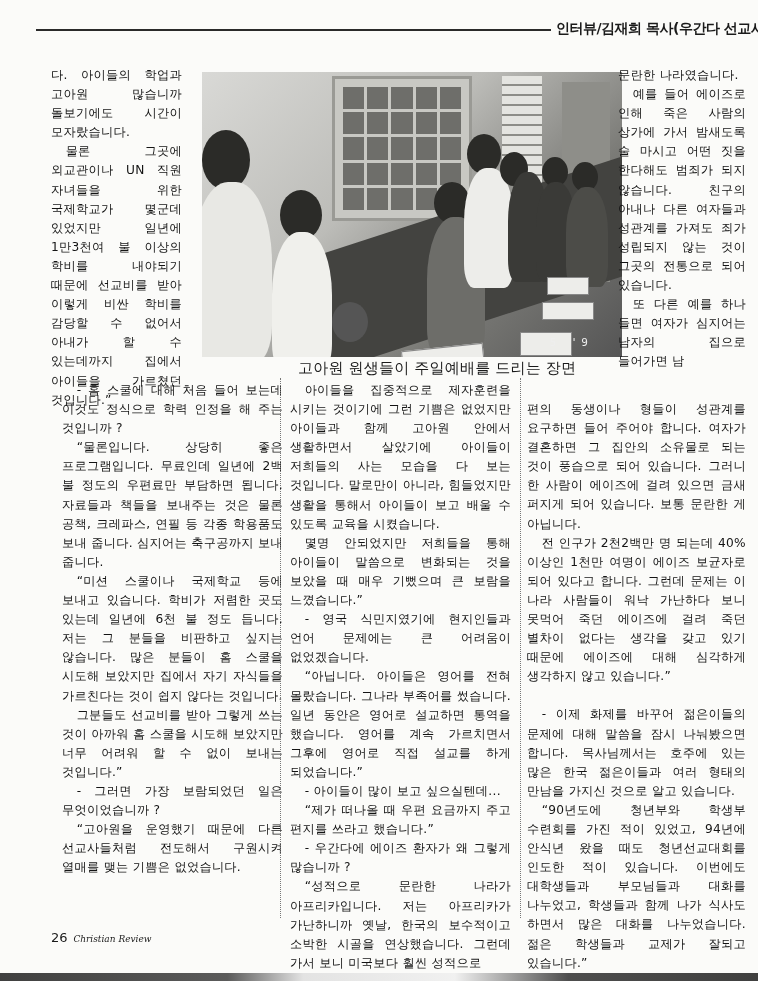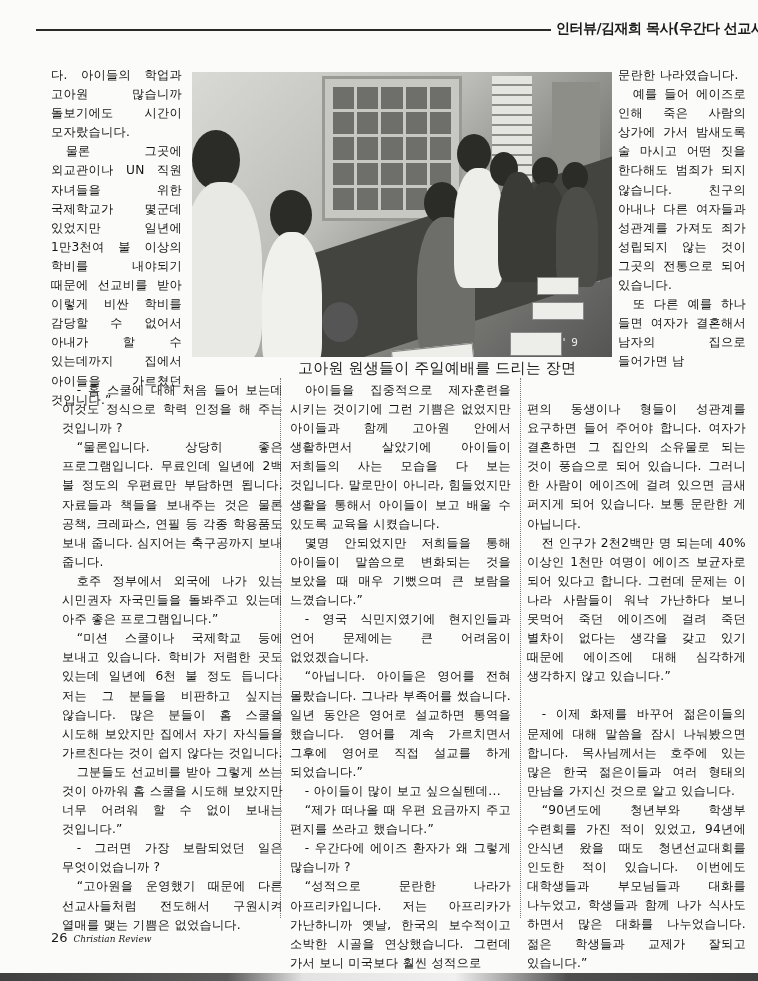--- a/index.html
+++ b/index.html
@@ -20,21 +20,21 @@
   .col {
     position: absolute; font-size: 12.2px; line-height: 19.1px;
     letter-spacing: 0.3px; text-align: justify; word-break: keep-all;
   }
   .col p { margin: 0; }
   .ind { text-indent: 1.2em; }
   .sep {
     position: absolute; width: 0; border-left: 1px dotted #777;
   }
   .photo {
-    position: absolute; left: 192px; top: 72px; width: 420px; height: 285px;
+    position: absolute; left: 202px; top: 72px; width: 420px; height: 285px;
     background: linear-gradient(135deg, #d9d9d6 0%, #bcbcb8 40%, #7b7b77 70%, #555 100%);
     overflow: hidden;
   }
   .photo .board {
     position: absolute; left: 130px; top: 4px; width: 140px; height: 145px;
     background: #c8c8c3; border: 3px solid #9a9a95;
     display: grid; grid-template-columns: repeat(5, 1fr); gap: 3px; padding: 8px;
     box-sizing: border-box;
   }
   .photo .board span { background: #6e6e6a; }
@@ -130,21 +130,20 @@
   <div class="book" style="left:318px;top:260px;width:50px;height:22px;"></div>
   <div class="book" style="left:340px;top:230px;width:50px;height:16px;"></div>
   <div class="book" style="left:345px;top:205px;width:40px;height:16px;"></div>
   <div class="stamp">5 '9</div>
 </div>
 <div class="caption">고아원 원생들이 주일예배를 드리는 장면</div>
 
 <div class="col" style="left:62px; top:381px; width:221px;">
   <p class="ind">- 홈 스쿨에 대해 처음 들어 보는데 이것도 정식으로 학력 인정을 해 주는 것입니까 ?</p>
   <p class="ind">“물론입니다. 상당히 좋은 프로그램입니다. 무료인데 일년에 2백 불 정도의 우편료만 부담하면 됩니다. 자료들과 책들을 보내주는 것은 물론 공책, 크레파스, 연필 등 각종 학용품도 보내 줍니다. 심지어는 축구공까지 보내 줍니다.</p>
-  <p class="ind">호주 정부에서 외국에 나가 있는 시민권자 자국민들을 돌봐주고 있는데 아주 좋은 프로그램입니다.”</p>
   <p class="ind">“미션 스쿨이나 국제학교 등에 보내고 있습니다. 학비가 저렴한 곳도 있는데 일년에 6천 불 정도 듭니다. 저는 그 분들을 비판하고 싶지는 않습니다. 많은 분들이 홈 스쿨을 시도해 보았지만 집에서 자기 자식들을 가르친다는 것이 쉽지 않다는 것입니다.</p>
   <p class="ind">그분들도 선교비를 받아 그렇게 쓰는 것이 아까워 홈 스쿨을 시도해 보았지만 너무 어려워 할 수 없이 보내는 것입니다.”</p>
   <p class="ind">- 그러면 가장 보람되었던 일은 무엇이었습니까 ?</p>
   <p class="ind">“고아원을 운영했기 때문에 다른 선교사들처럼 전도해서 구원시켜 열매를 맺는 기쁨은 없었습니다.</p>
 </div>
 
 <div class="sep" style="left:280px; top:378px; height:540px;"></div>
 
 <div class="col" style="left:290px; top:381px; width:221px;">
   <p class="ind">아이들을 집중적으로 제자훈련을 시키는 것이기에 그런 기쁨은 없었지만 아이들과 함께 고아원 안에서 생활하면서 살았기에 아이들이 저희들의 사는 모습을 다 보는 것입니다. 말로만이 아니라, 힘들었지만 생활을 통해서 아이들이 보고 배울 수 있도록 교육을 시켰습니다.</p>
@@ -155,21 +154,21 @@
   <p class="ind">“제가 떠나올 때 우편 요금까지 주고 편지를 쓰라고 했습니다.”</p>
   <p class="ind">- 우간다에 에이즈 환자가 왜 그렇게 많습니까 ?</p>
   <p class="ind">“성적으로 문란한 나라가 아프리카입니다. 저는 아프리카가 가난하니까 옛날, 한국의 보수적이고 소박한 시골을 연상했습니다. 그런데 가서 보니 미국보다 훨씬 성적으로</p>
 </div>
 
 <div class="sep" style="left:520px; top:378px; height:540px;"></div>
 
 <div class="col" style="left:618px; top:66px; width:128px;">
   <p>문란한 나라였습니다.</p>
   <p class="ind">예를 들어 에이즈로 인해 죽은 사람의 상가에 가서 밤새도록 술 마시고 어떤 짓을 한다해도 범죄가 되지 않습니다. 친구의 아내나 다른 여자들과 성관계를 가져도 죄가 성립되지 않는 것이 그곳의 전통으로 되어 있습니다.</p>
-  <p class="ind">또 다른 예를 하나 들면 여자가 결혼해서 남자의 집으로 들어가면 남</p>
+  <p class="ind">또 다른 예를 하나 들면 여자가 심지어는 남자의 집으로 들어가면 남</p>
 </div>
 
 <div class="col" style="left:527px; top:400px; width:219px;">
   <p>편의 동생이나 형들이 성관계를 요구하면 들어 주어야 합니다. 여자가 결혼하면 그 집안의 소유물로 되는 것이 풍습으로 되어 있습니다. 그러니 한 사람이 에이즈에 걸려 있으면 금새 퍼지게 되어 있습니다. 보통 문란한 게 아닙니다.</p>
   <p class="ind">전 인구가 2천2백만 명 되는데 40% 이상인 1천만 여명이 에이즈 보균자로 되어 있다고 합니다. 그런데 문제는 이 나라 사람들이 워낙 가난하다 보니 못먹어 죽던 에이즈에 걸려 죽던 별차이 없다는 생각을 갖고 있기 때문에 에이즈에 대해 심각하게 생각하지 않고 있습니다.”</p>
   <p class="ind" style="margin-top:19px;">- 이제 화제를 바꾸어 젊은이들의 문제에 대해 말씀을 잠시 나눠봤으면 합니다. 목사님께서는 호주에 있는 많은 한국 젊은이들과 여러 형태의 만남을 가지신 것으로 알고 있습니다.</p>
   <p class="ind">“90년도에 청년부와 학생부 수련회를 가진 적이 있었고, 94년에 안식년 왔을 때도 청년선교대회를 인도한 적이 있습니다. 이번에도 대학생들과 부모님들과 대화를 나누었고, 학생들과 함께 나가 식사도 하면서 많은 대화를 나누었습니다. 젊은 학생들과 교제가 잘되고 있습니다.”</p>
 </div>
 
 <div class="footer">

